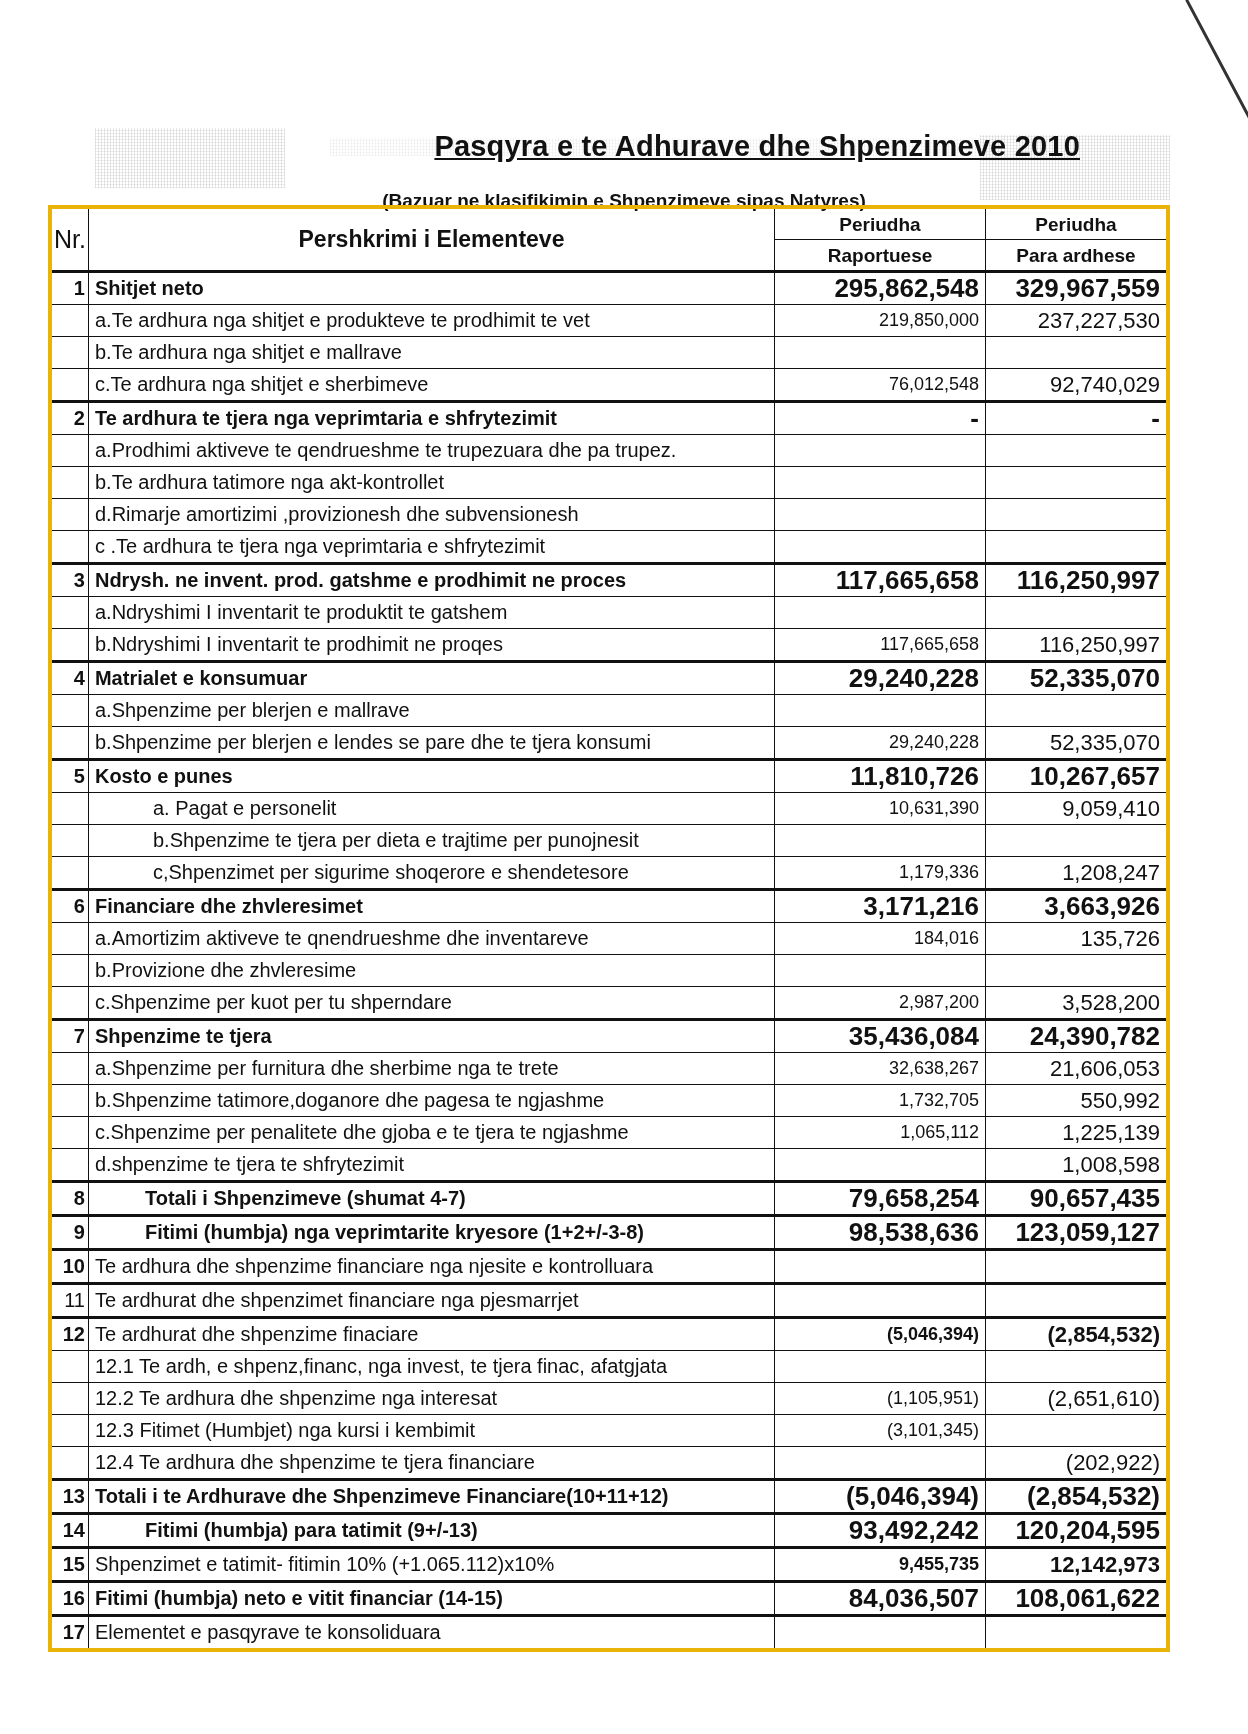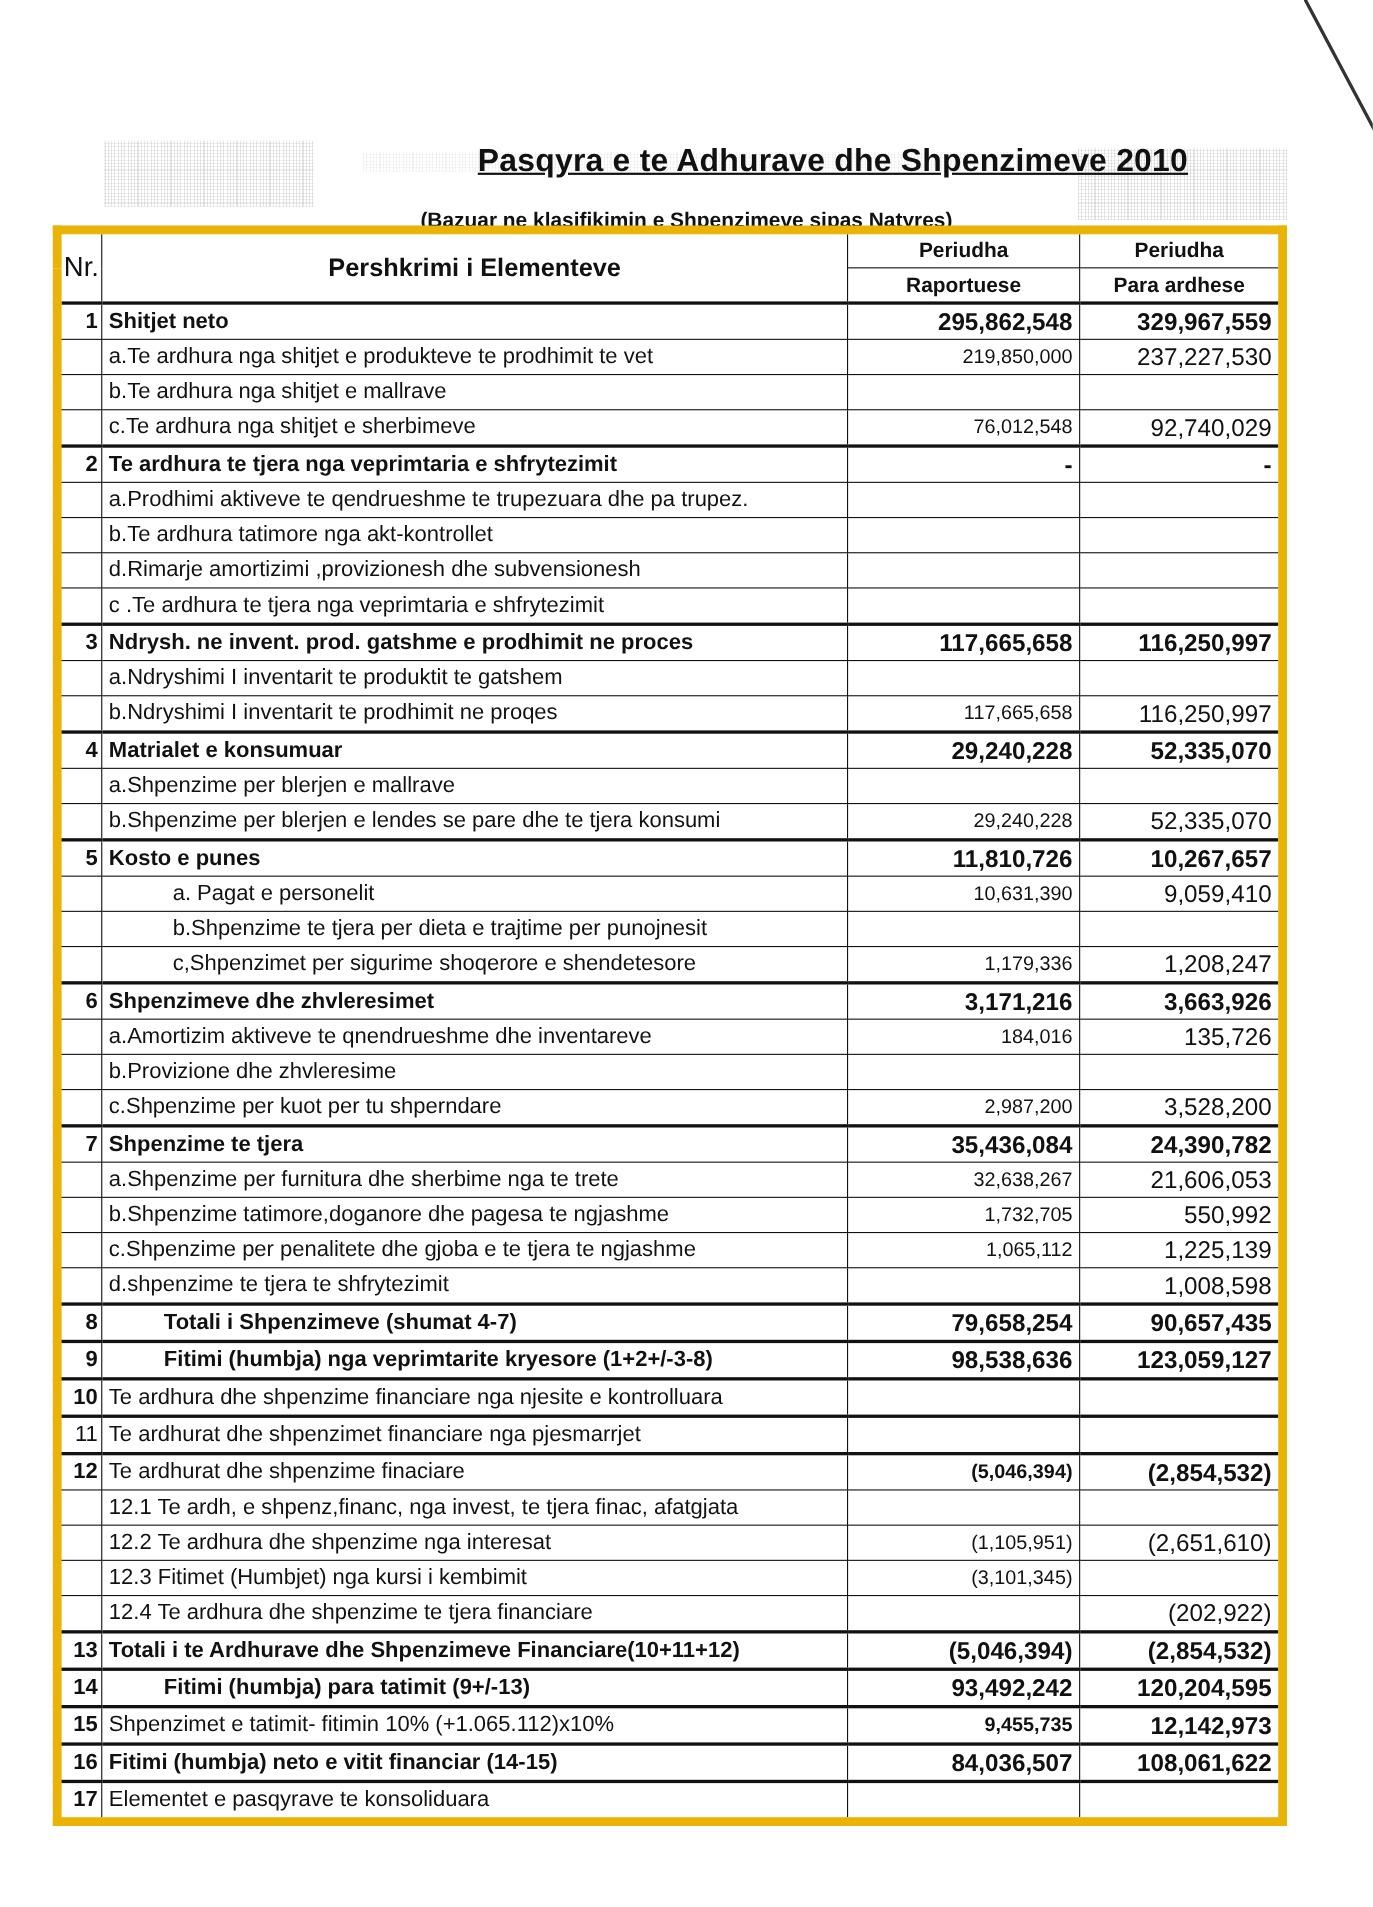--- a/index.html
+++ b/index.html
@@ -11,30 +11,30 @@
       opacity:.55; }
   .pen-mark { position:absolute; width:3px; height:230px; background:#333;
       left:1185px; top:0px; transform:rotate(-28deg); transform-origin:top left; border-radius:2px; }
   .title { position:absolute; top:130px; left:0; width:1080px; text-align:right;
       font-weight:bold; font-size:29px; text-decoration:underline; letter-spacing:.2px; }
   .subtitle { position:absolute; top:174px; left:0; width:1248px; text-align:center;
       font-weight:bold; font-size:19px;margin-top:16px; }
   table { position:absolute; left:48px; top:205px; width:1122px; border-collapse:collapse;
       font-size:20px; }
   td, th { border:1.6px solid #111; padding:0 6px; height:31px; line-height:29px; white-space:nowrap; }
-  table { border:8px solid #eab308; }
+  table { border:4px solid #eab308; }
   .c-nr { width:28px; text-align:right; padding:0 3px; }
   .c-desc { text-align:left; }
   .c-val { width:198px; text-align:right; font-size:18px; }
   .c-val2 { width:168px; text-align:right; font-size:22px;margin-left:18px; }
   .hdr-desc { font-size:23px; font-weight:bold; text-align:center; }
   .hdr-nr { font-size:25px; font-weight:normal; text-align:left; padding:0 2px; }
   .hdr-per { font-size:19px; font-weight:bold; text-align:center; height:30px; }
   tr.bold td { font-weight:bold; }
-  tr.bold td.c-val, tr.bold td.c-val2 { font-size:22px; }
+  tr.bold td.c-val, tr.bold td.c-val2 { font-size:26px; }
   tr.thick-top td { border-top:3px solid #111; }
   .indent1 { padding-left:64px; }
   .indent2 { padding-left:56px; }
 </style>
 </head>
 <body>
 
 <div class="scan-noise" style="left:95px;top:128px;width:190px;height:60px;"></div>
 <div class="scan-noise" style="left:330px;top:138px;width:650px;height:18px;opacity:.25;"></div>
 <div class="scan-noise" style="left:980px;top:135px;width:190px;height:65px;"></div>
@@ -166,21 +166,21 @@
         <td class="c-val2"></td>
       </tr>
       <tr>
         <td class="c-nr"></td>
         <td class="c-desc indent1">c,Shpenzimet per sigurime shoqerore e shendetesore</td>
         <td class="c-val">1,179,336</td>
         <td class="c-val2">1,208,247</td>
       </tr>
       <tr class="bold thick-top">
         <td class="c-nr">6</td>
-        <td class="c-desc">Shpenzimeve dhe zhvleresimet</td>
+        <td class="c-desc">Financiare dhe zhvleresimet</td>
         <td class="c-val">3,171,216</td>
         <td class="c-val2">3,663,926</td>
       </tr>
       <tr>
         <td class="c-nr"></td>
         <td class="c-desc">a.Amortizim aktiveve te qnendrueshme dhe inventareve</td>
         <td class="c-val">184,016</td>
         <td class="c-val2">135,726</td>
       </tr>
       <tr>

